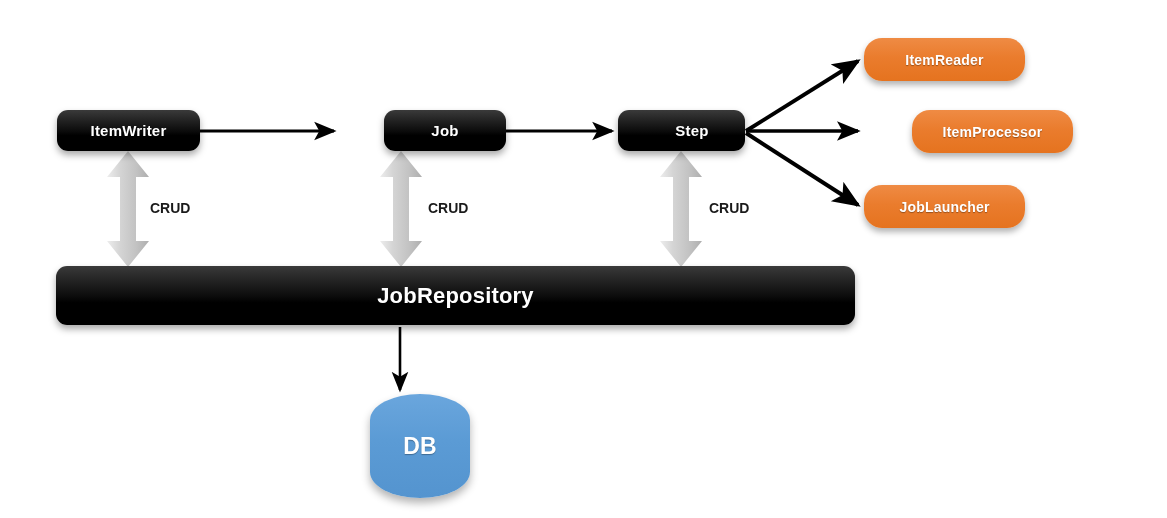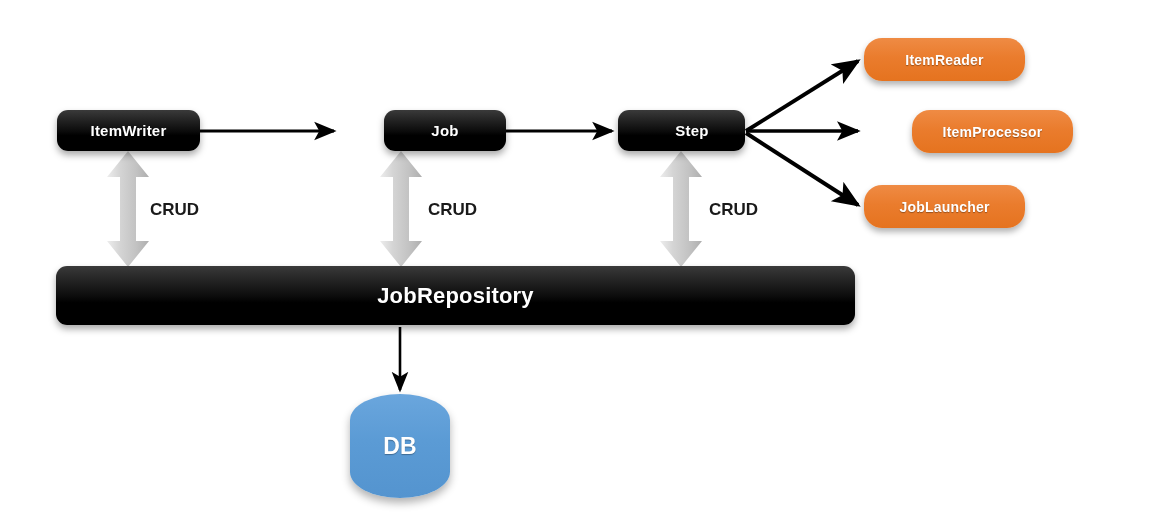--- a/index.html
+++ b/index.html
@@ -56,20 +56,21 @@
     text-shadow: 0 1px 1px rgba(0,0,0,0.35);
   }
   .node-db {
     background: linear-gradient(to bottom,
         #6aa6dd 0%,
         #5b9bd5 45%,
         #5494cf 100%);
     border-radius: 50px / 26px;
     box-shadow: 0 5px 8px rgba(0,0,0,0.30);
     text-shadow: 0 1px 1px rgba(0,0,0,0.30);
+    margin-left: 20px;
   }
 
   
   #node-joblauncher { left: 57px;  top: 110px; width: 143px; height: 41px; font-size: 15px; }
   #node-job         { left: 340px; top: 110px; width: 122px; height: 41px; font-size: 15px; margin-left: 44px; }
   #node-step        { left: 618px; top: 110px; width: 127px; height: 41px; font-size: 15px; padding-left: 21px; }
   #node-jobrepository { left: 56px; top: 266px; width: 799px; height: 59px; font-size: 22px; }
 
   #node-itemreader    { left: 864px; top: 38px;  width: 161px; height: 43px; font-size: 14px; }
   #node-itemprocessor { left: 864px; top: 110px; width: 161px; height: 43px; font-size: 14px; margin-left: 48px; }
@@ -82,21 +83,21 @@
     position: absolute;
     z-index: 3;
     width: 46px;
   }
   #crud-arrow-1 { left: 105px; top: 151px; height: 116px; }
   #crud-arrow-2 { left: 378px; top: 151px; height: 116px; }
   #crud-arrow-3 { left: 658px; top: 151px; height: 116px; }
 
   .crud-label {
     position: absolute;
-    font-size: 17px;
+    font-size: 14px;
     font-weight: bold;
     color: #1a1a1a;
     z-index: 4;
     white-space: nowrap;
   }
   #crud-label-1 { left: 150px; top: 200px; }
   #crud-label-2 { left: 428px; top: 200px; }
   #crud-label-3 { left: 709px; top: 200px; }
 </style>
 </head>

